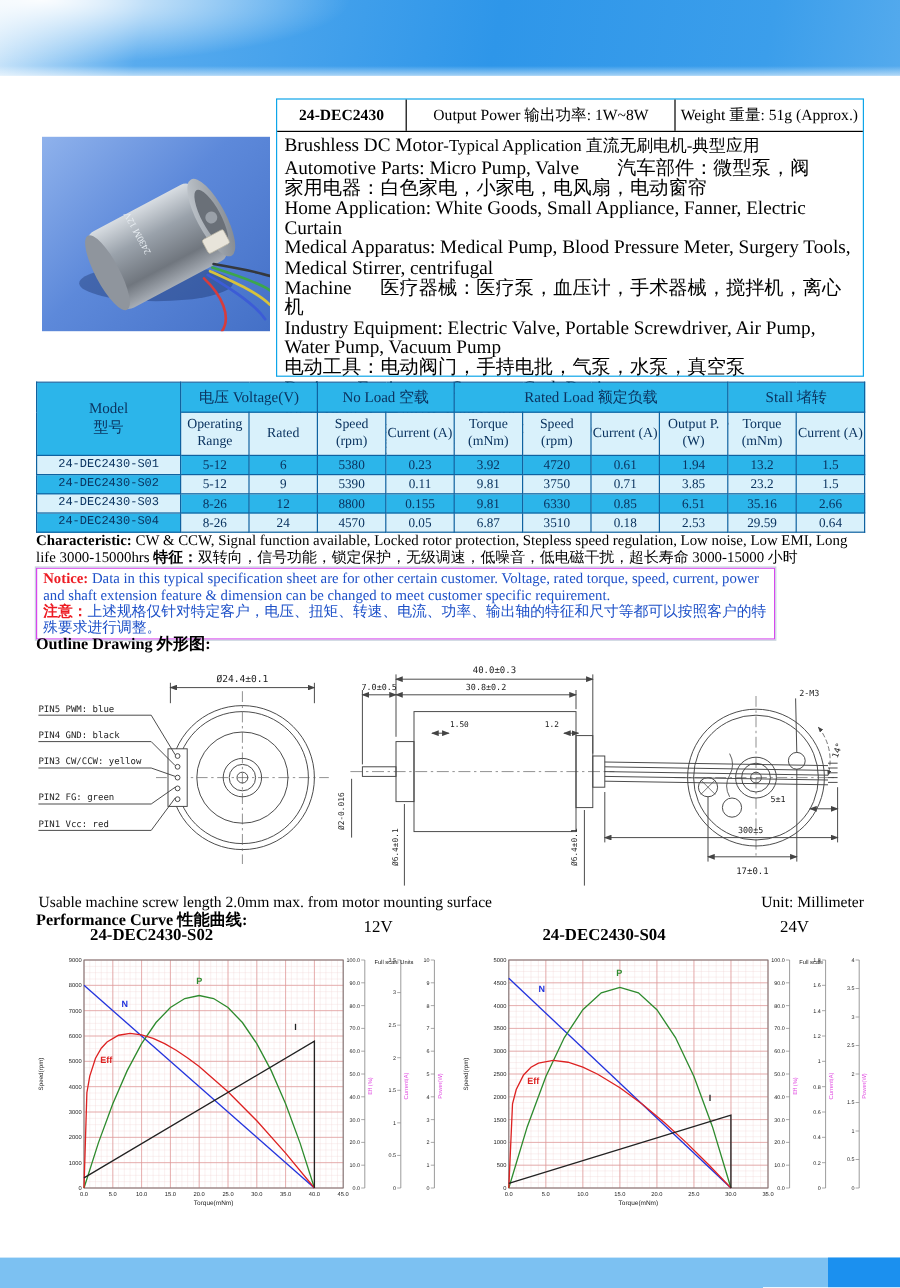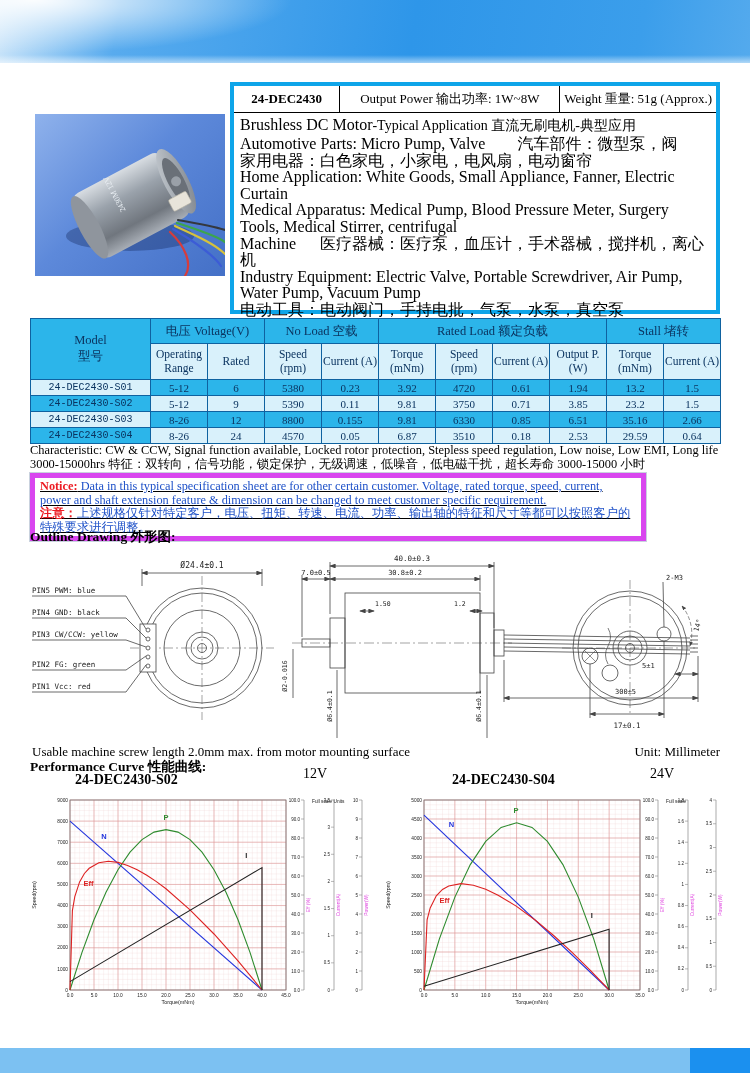--- a/index.html
+++ b/index.html
@@ -12,21 +12,21 @@
     background:radial-gradient(ellipse at 10% 0%,rgba(255,255,255,.95) 0%,rgba(255,255,255,0) 60%);}
   .banner-top::after{content:"";position:absolute;left:0;bottom:0;width:100%;height:8px;
     background:linear-gradient(rgba(255,255,255,0),rgba(255,255,255,.55));}
   
   .banner-bottom{position:absolute;left:0;top:1048px;width:750px;height:25px;background:#7cc1f2;}
   .banner-bottom .accent{position:absolute;right:0;top:0;width:60px;height:25px;background:#1b90ef;}
   
   .photo{position:absolute;left:35px;top:114px;width:190px;height:162px;
     background:linear-gradient(135deg,#8fb2ec 0%,#5d89da 45%,#4470c7 100%);}
   
-  .info-box{position:absolute;left:230px;top:82px;width:490px;height:232px;border:4px solid #0ea5e9;box-sizing:border-box;}
+  .info-box{position:absolute;left:230px;top:82px;width:490px;height:232px;border:1px solid #0ea5e9;box-sizing:border-box;}
   .info-head{display:flex;border-bottom:1px solid #000;height:26px;}
   .info-head .cell{border-right:1px solid #000;display:flex;align-items:center;justify-content:center;
     font-size:13px;box-sizing:border-box;padding:0 4px;white-space:nowrap;}
   .info-head .cell:last-child{border-right:none;}
   .c-model{width:110px;font-weight:bold;}
   .c-power{width:228px;}
   .c-weight{flex:1;}
   .info-body{padding:2px 6px 0 6px;}
   .app-title{font-size:14px;font-weight:normal;line-height:20px;white-space:nowrap;}
   .app-title .big{font-size:16px;}
@@ -37,23 +37,23 @@
     color:#0b3460;padding:0;box-sizing:border-box;}
   .spec th{font-weight:normal;font-size:12.5px;}
   .spec th.sub{font-size:11.5px;line-height:1.15;height:36px;}
   .spec tr.g1 th{height:25px;}
   .spec td{font-size:11px;height:16px;}
   .spec .cyan{background:#2cb5ea;}
   .spec .light{background:#d9f1fb;}
   .spec .model-cell{font-family:"Liberation Mono",monospace;font-size:10px;}
   
   .charact{position:absolute;left:30px;top:444px;width:690px;font-size:12.4px;line-height:13.8px;}
-  .charact b{font-weight:normal;}
+  .charact b{font-weight:bold;}
   .notice{position:absolute;left:30px;top:473px;width:616px;box-sizing:border-box;
-    border:5px solid #d946ef;outline:1px solid #c9d2de;padding:2px 5px;font-size:12.3px;line-height:13.6px;text-decoration:underline;}
+    border:1px solid #d946ef;outline:1px solid #c9d2de;padding:2px 5px;font-size:12.3px;line-height:13.6px;}
   .notice .red{color:#ed1c24;font-weight:bold;}
   .notice .blue{color:#1d50c8;}
   .sec-title{position:absolute;left:30px;font-size:13.5px;font-weight:bold;}
   
   .drawing{position:absolute;left:30px;top:548px;}
   .drawing text{font-family:"DejaVu Sans Mono",monospace;fill:#222;}
   .note-line{position:absolute;left:32px;top:744px;width:688px;font-size:13px;}
   .note-line .unit{float:right;}
   .chart-title{position:absolute;font-size:14px;}
   .chart-title.b{font-weight:bold;}

